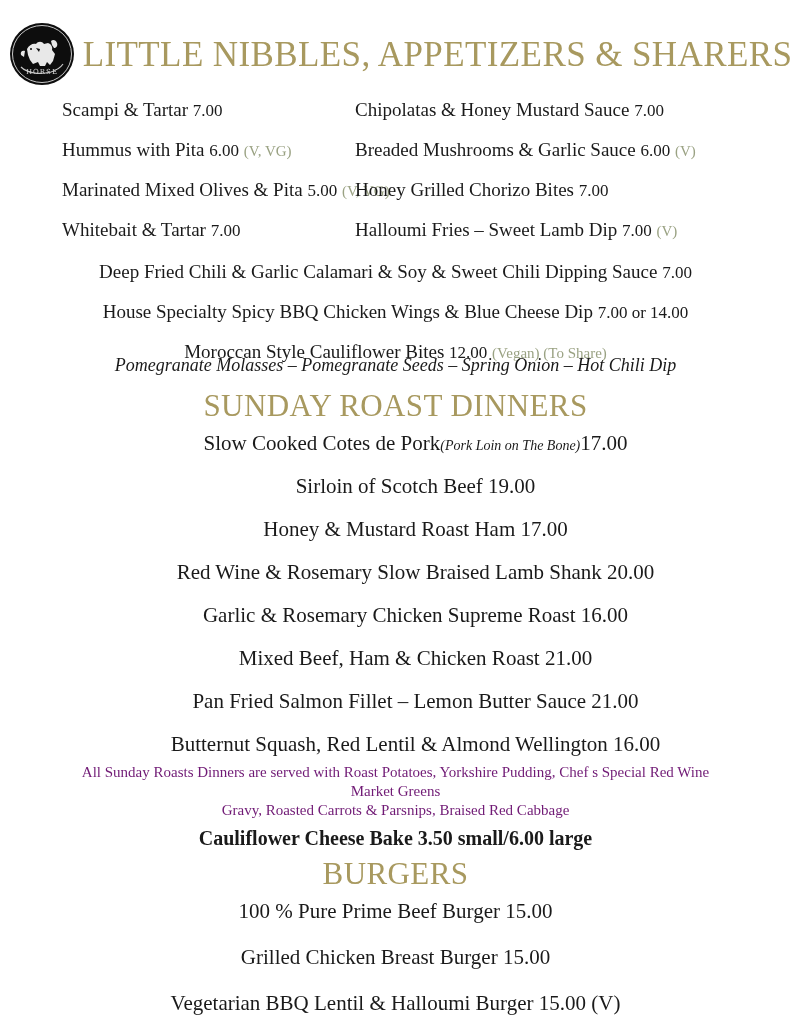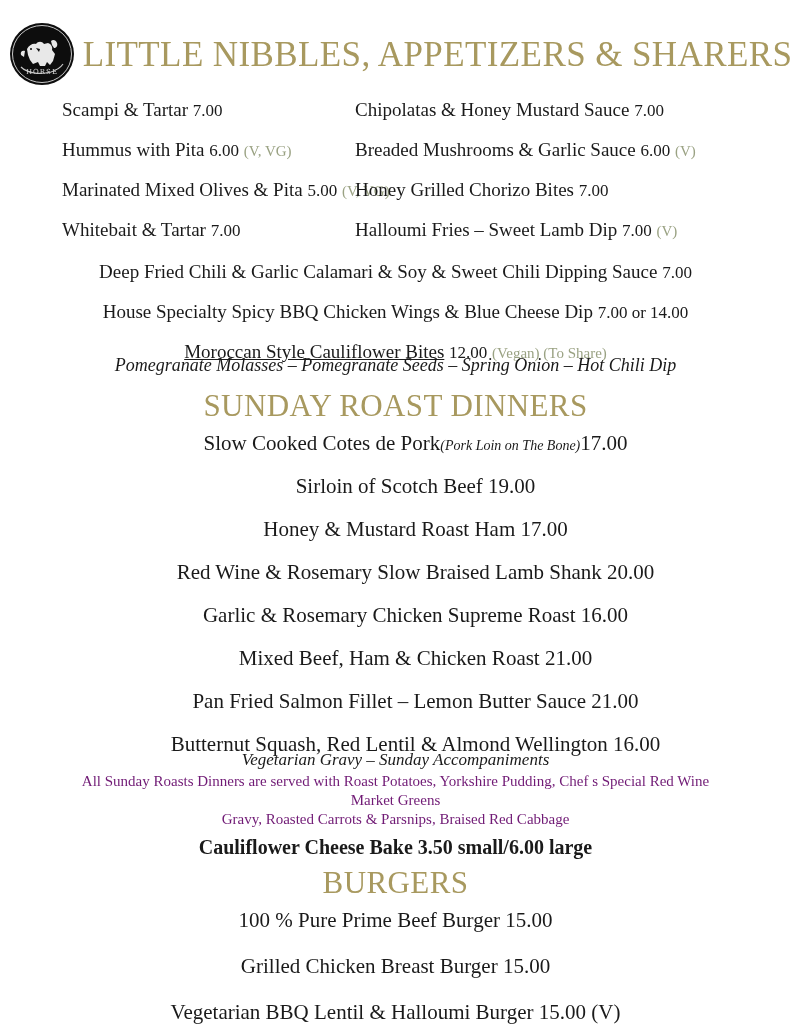--- a/index.html
+++ b/index.html
@@ -233,21 +233,21 @@
       <span>Deep Fried Chili &amp; Garlic Calamari &amp; Soy &amp; Sweet Chili Dipping Sauce</span>
       <span class="price">7.00</span>
     </div>
 
     <div class="item-line">
       <span>House Specialty Spicy BBQ Chicken Wings &amp; Blue Cheese Dip</span>
       <span class="price">7.00 or 14.00</span>
     </div>
 
     <div class="item-line" style="margin-bottom:8px;">
-      <span style="font-size:19px;text-decoration:underline;">Moroccan Style Cauliflower Bites</span>
+      <span style="font-size:19px;">Moroccan Style Cauliflower Bites</span>
       <span class="price">12.00</span>
       <span class="tag">(Vegan) (To Share)</span>
     </div>
 
     <div class="sub-italic">Pomegranate Molasses – Pomegranate Seeds – Spring Onion – Hot Chili Dip</div>
   </div>
 
   <div class="center-title-wrap">
     <div class="section-title">SUNDAY ROAST DINNERS</div>
   </div>
@@ -288,21 +288,20 @@
       <span>21.00</span>
     </div>
 
     <div class="roast-item" style="margin-bottom:8px;">
       <span>Butternut Squash, Red Lentil &amp; Almond Wellington</span>
       <span>16.00</span>
     </div>
 
   </div>
 
-  <div class="accomp-italic">Vegetarian Gravy – Sunday Accompaniments</div>
 
   <div>
     <div class="gold-note">All Sunday Roasts Dinners are served with Roast Potatoes, Yorkshire Pudding, Chef s Special Red Wine</div>
     <div class="gold-note">Market Greens</div>
     <div class="gold-note">Gravy, Roasted Carrots &amp; Parsnips, Braised Red Cabbage</div>
   </div>
 
   <div class="bold-black-line">Cauliflower Cheese Bake 3.50 small/6.00 large</div>
 
   <div class="center-title-wrap" style="margin-top:8px;">

